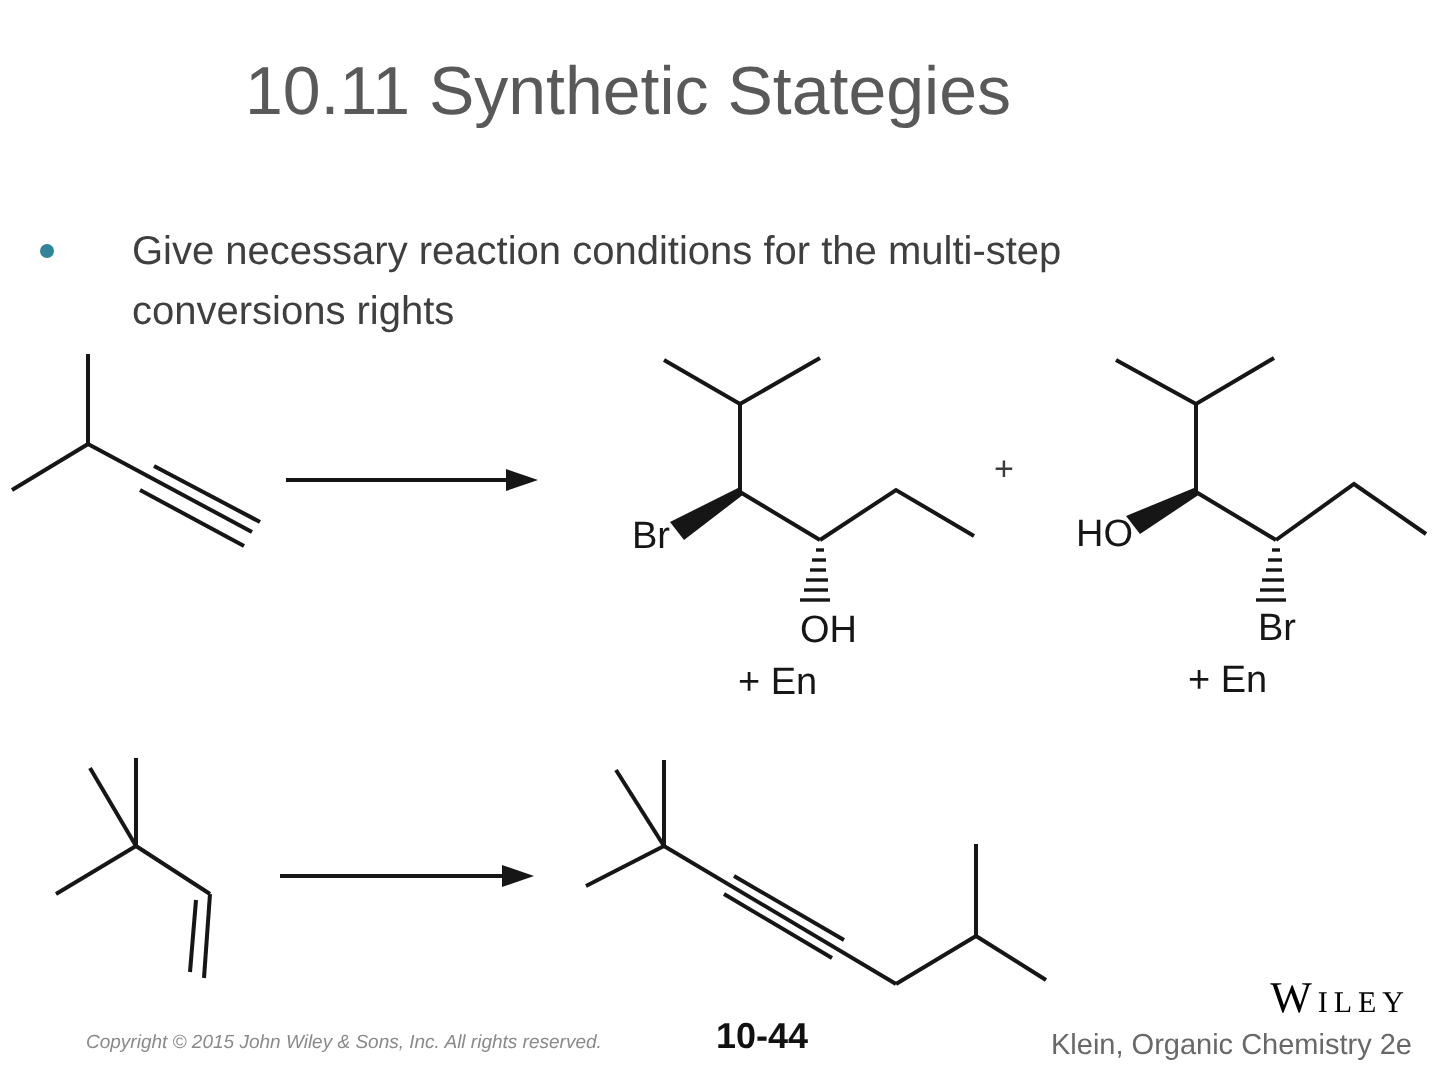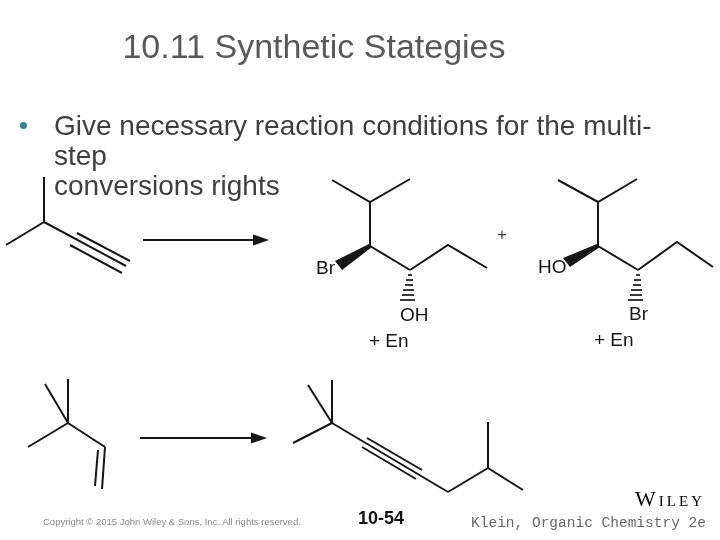--- a/index.html
+++ b/index.html
@@ -9,36 +9,36 @@
   }
   .title {
     position:absolute; top:27px; left:0; width:628px; text-align:center;
     font-size:34px; color:#595959; font-weight:400; white-space:nowrap;
   }
   .bullet-row { position:absolute; top:111px; left:20px; width:670px; display:flex; }
   .dot {
     width:7px; height:7px; border-radius:50%; background:#31859b;
     margin-top:11px; margin-right:27px; flex:none;
   }
-  .bullet-text { font-size:28px; line-height:30px; color:#3f3f3f; }
+  .bullet-text { font-size:20px; line-height:30px; color:#3f3f3f;margin-left:12px; }
   svg.art { position:absolute; left:0; top:0; }
   svg .bond { stroke:#161616; stroke-width:2; fill:none; }
   svg .hash { stroke:#161616; stroke-width:1.7; }
   svg .wedge { fill:#161616; stroke:none; }
   svg .arrow-line { stroke:#161616; stroke-width:2; }
   svg .arrow-head { fill:#161616; }
   svg text { font-family:"Liberation Sans", sans-serif; font-size:19px; fill:#161616; }
   svg text.plus-small { font-size:17px; fill:#3c3c3c; }
-  .copyright { position:absolute; left:43px; top:516px; font-size:9.5px; color:#8a8a8a; }
+  .copyright { position:absolute; left:43px; top:516px; font-size:9.5px; color:#8a8a8a;font-style:italic; }
   .slidenum { position:absolute; left:358px; top:508px; font-size:18px; font-weight:bold; color:#111; }
   .wiley {
     position:absolute; right:15px; top:486px; font-family:"Liberation Serif", serif;
     font-variant:small-caps; font-size:22px; letter-spacing:3px; color:#000000;
   }
-  .attribution { position:absolute; right:14px; top:515px; font-size:14.5px; color:#686868;font-family:Liberation Mono, monospace; }
+  .attribution { position:absolute; right:14px; top:515px; font-size:14.5px; color:#686868; }
 </style>
 </head>
 <body>
 
 <div class="title">10.11 Synthetic Stategies</div>
 
 <div class="bullet-row">
   <span class="dot"></span>
   <div class="bullet-text">
     <div>Give necessary reaction conditions for the multi-step</div>
@@ -117,15 +117,15 @@
     <path class="bond" d="M332,423 L448,492"></path>
     <path class="bond" d="M367,438 L422,470"></path>
     <path class="bond" d="M362,447 L416,479"></path>
     <path class="bond" d="M448,492 L488,468"></path>
     <path class="bond" d="M488,422 L488,468"></path>
     <path class="bond" d="M488,468 L523,490"></path>
   </g>
 </svg>
 
 <div class="copyright">Copyright © 2015 John Wiley &amp; Sons, Inc. All rights reserved.</div>
-<div class="slidenum">10-54</div>
+<div class="slidenum">10-44</div>
 <div class="wiley">Wiley</div>
 <div class="attribution">Klein, Organic Chemistry 2e</div>
 
 </body></html>

